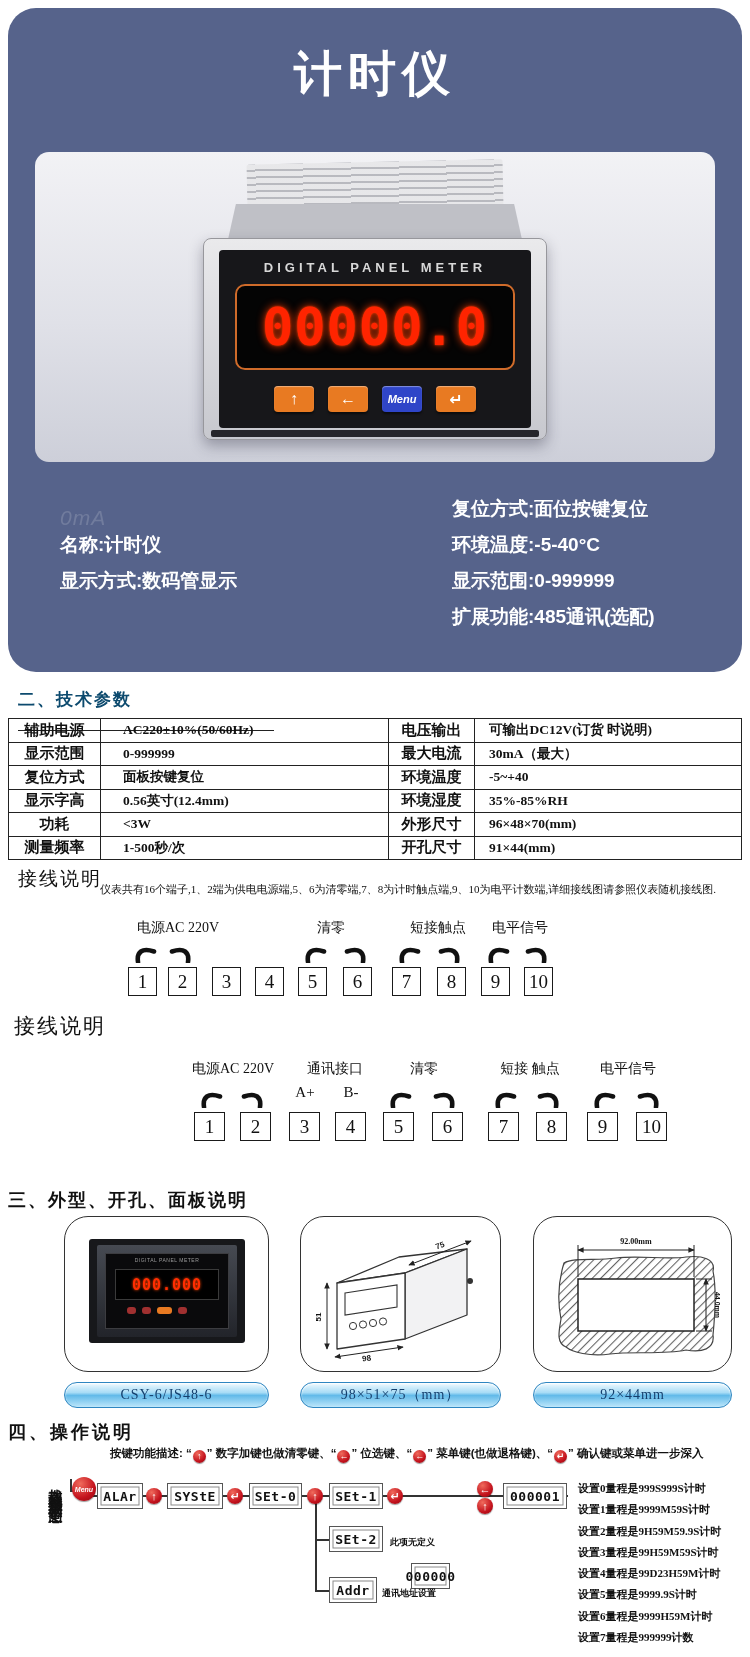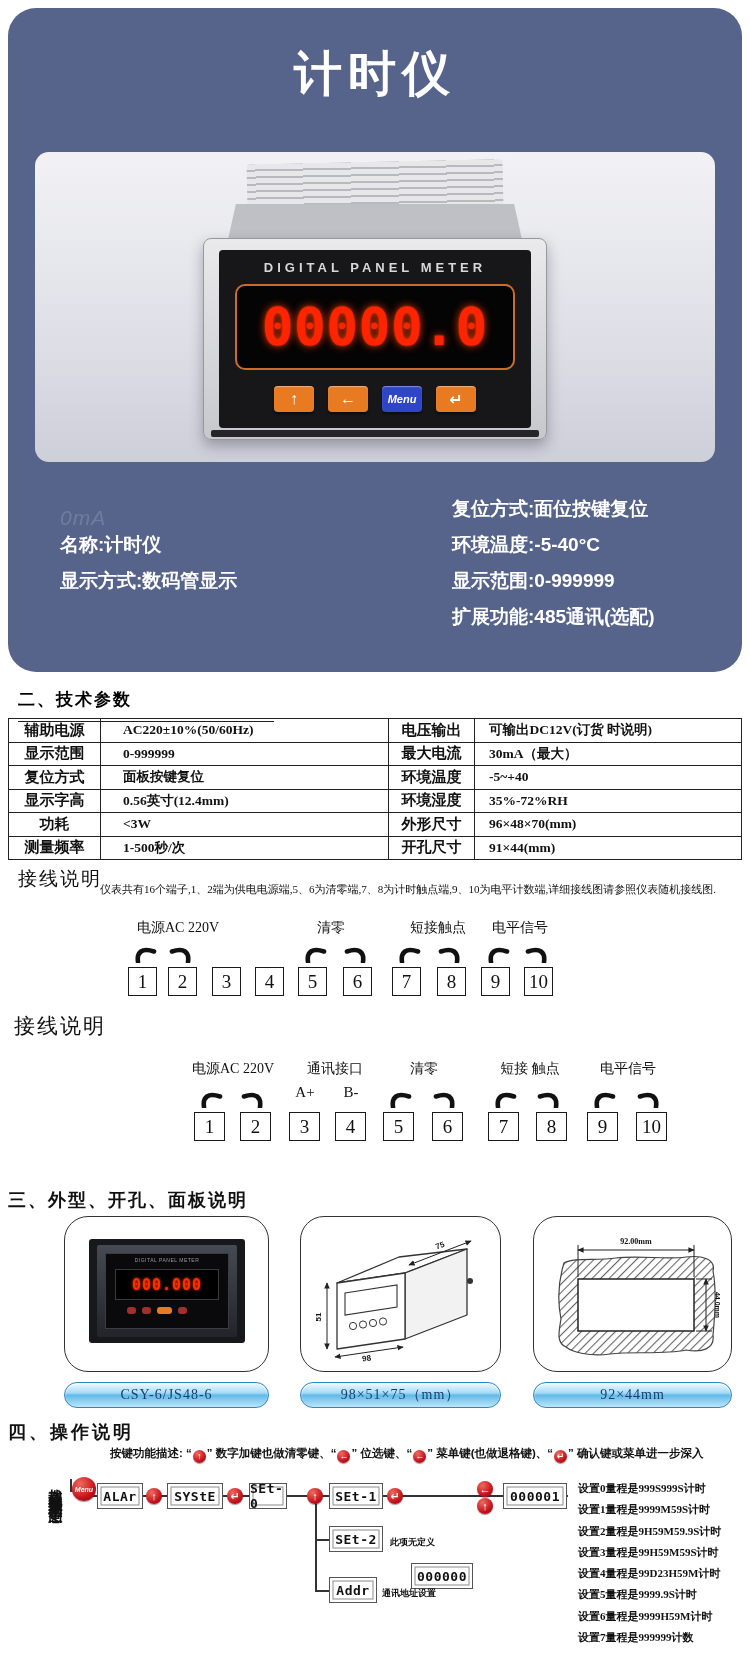--- a/index.html
+++ b/index.html
@@ -22,21 +22,21 @@
 #m-btnrow{left:184px;top:234px;width:312px;height:28px;display:flex;justify-content:center;gap:14px}
 .mbtn{width:40px;height:26px;border-radius:4px;color:#fff;font-size:16px;font-weight:bold;display:flex;align-items:center;justify-content:center;box-shadow:0 2px 2px rgba(0,0,0,.5),inset 0 1px 1px rgba(255,255,255,.4)}
 .mbtn-text{font-size:11px;font-style:italic}
 #m-lip{left:176px;top:278px;width:328px;height:7px;background:#26262A;border-radius:2px}
 #hero-watermark{position:absolute;left:52px;top:498px;color:rgba(255,255,255,.16);font-size:21px;font-style:italic;letter-spacing:1px}
 .spec-col{position:absolute;color:#fff;font-size:19px;font-weight:600}
 #specs-right{left:444px;top:488px}
 #specs-left{left:52px;top:524px}
 .spec-line{height:36px;line-height:26px;white-space:nowrap}
 
-#tech-heading{left:18px;top:688px;font-size:17px;font-weight:bold;letter-spacing:2px;color:#000000;border-bottom:1.5px solid #222;padding-bottom:10px;width:256px}
+#tech-heading{left:18px;top:688px;font-size:17px;font-weight:bold;letter-spacing:2px;color:#0c4a6e;border-bottom:1.5px solid #222;padding-bottom:19px;width:256px}
 #tech-table{position:absolute;left:8px;top:718px;width:734px;border-top:1.4px solid #222;border-left:1.4px solid #222}
 .trow{display:flex;height:23.5px;border-bottom:1.4px solid #222}
 .tcell{border-right:1.4px solid #222;display:flex;align-items:center;font-family:"Liberation Serif","DejaVu Serif",serif;font-weight:bold;color:#111;white-space:nowrap;overflow:hidden}
 .c0{width:92px;justify-content:center;font-size:15px}
 .c1{width:288px;padding-left:22px;font-size:13.5px}
 .c2{width:86px;justify-content:center;font-size:15px}
 .c3{flex:1;padding-left:14px;font-size:13.5px}
 
 #w1-heading{left:18px;top:866px;font-size:19px;letter-spacing:2px;color:#111}
 #w1-note{left:100px;top:882px;font-size:11px;color:#111;white-space:nowrap}
@@ -131,21 +131,21 @@
       <div class="trow">
         <div class="tcell c0">复位方式</div>
         <div class="tcell c1">面板按键复位</div>
         <div class="tcell c2">环境温度</div>
         <div class="tcell c3">-5~+40</div>
       </div>
       <div class="trow">
         <div class="tcell c0">显示字高</div>
         <div class="tcell c1">0.56英寸(12.4mm)</div>
         <div class="tcell c2">环境湿度</div>
-        <div class="tcell c3">35%-72%RH</div>
+        <div class="tcell c3">35%-85%RH</div>
       </div>
       <div class="trow">
         <div class="tcell c0">功耗</div>
         <div class="tcell c1">&lt;3W</div>
         <div class="tcell c2">外形尺寸</div>
         <div class="tcell c3">96×48×70(mm)</div>
       </div>
       <div class="trow">
         <div class="tcell c0">测量频率</div>
         <div class="tcell c1">1-500秒/次</div>
@@ -342,25 +342,25 @@
     <div class="tbox serif" style="left: 432px; top: 1112px; width: 31px;">6</div>
     <div class="tbox serif" style="left: 488px; top: 1112px; width: 31px;">7</div>
     <div class="tbox serif" style="left: 536px; top: 1112px; width: 31px;">8</div>
     <div class="tbox serif" style="left: 587px; top: 1112px; width: 31px;">9</div>
     <div class="tbox serif" style="left: 636px; top: 1112px; width: 31px;">10</div>
     <div class="ricon ricon-menu" style="left: 72px; top: 1477px;">Menu</div>
     <div class="lcd-box" style="left: 97px; top: 1483px; width: 46px;">ALAr</div>
     <div class="ricon" style="left: 146px; top: 1488px;">↑</div>
     <div class="lcd-box" style="left: 167px; top: 1483px; width: 56px;">SYStE</div>
     <div class="ricon" style="left: 227px; top: 1488px;">↵</div>
-    <div class="lcd-box" style="left: 249px; top: 1483px; width: 38px;">SEt-0</div>
+    <div class="lcd-box" style="left: 249px; top: 1483px; width: 53px;">SEt-0</div>
     <div class="ricon" style="left: 307px; top: 1488px;">↑</div>
     <div class="lcd-box" style="left: 329px; top: 1483px; width: 54px;">SEt-1</div>
     <div class="ricon" style="left: 387px; top: 1488px;">↵</div>
-    <div class="lcd-box" style="left: 411px; top: 1563px; width: 62px; text-align: right;">000000</div>
+    <div class="lcd-box" style="left: 411px; top: 1563px; width: 39px; text-align: right;">000000</div>
     <div class="ricon" style="left: 477px; top: 1481px;">←</div>
     <div class="ricon" style="left: 477px; top: 1498px;">↑</div>
     <div class="lcd-box" style="left: 503px; top: 1483px; width: 64px;">000001</div>
     <div class="lcd-box" style="left: 329px; top: 1526px; width: 54px;">SEt-2</div>
     <div class="flow-note serif" style="left: 390px; top: 1536px;">此项无定义</div>
     <div class="lcd-box" style="left: 329px; top: 1577px; width: 48px;">Addr</div>
     <div class="flow-note serif" style="left: 382px; top: 1587px;">通讯地址设置</div>
   </div>
 
 </body></html>

